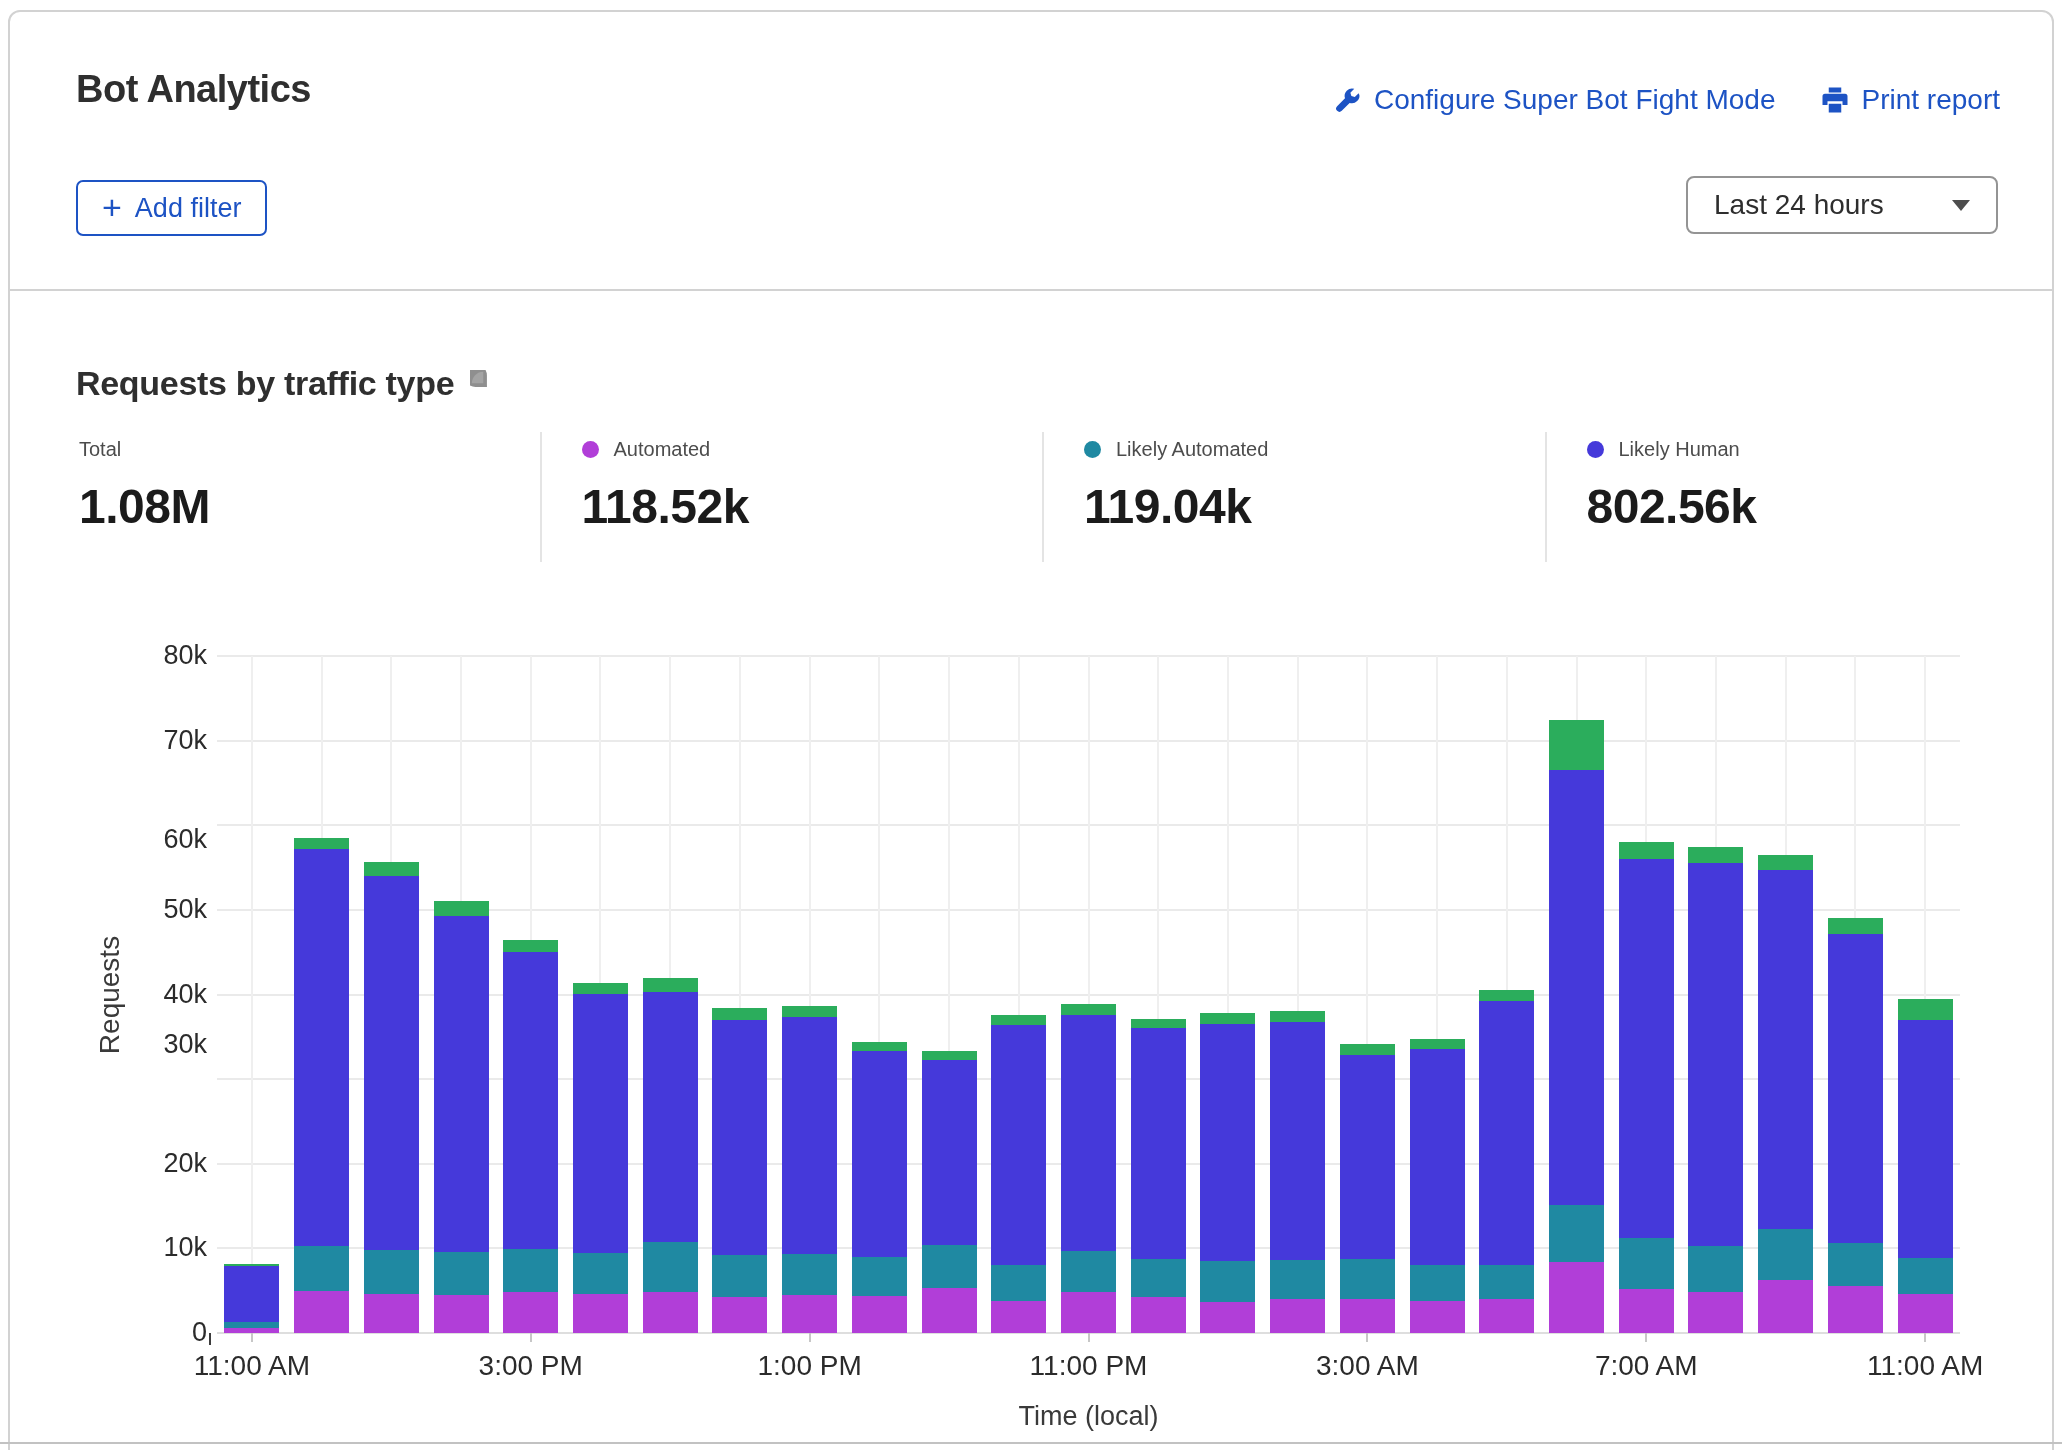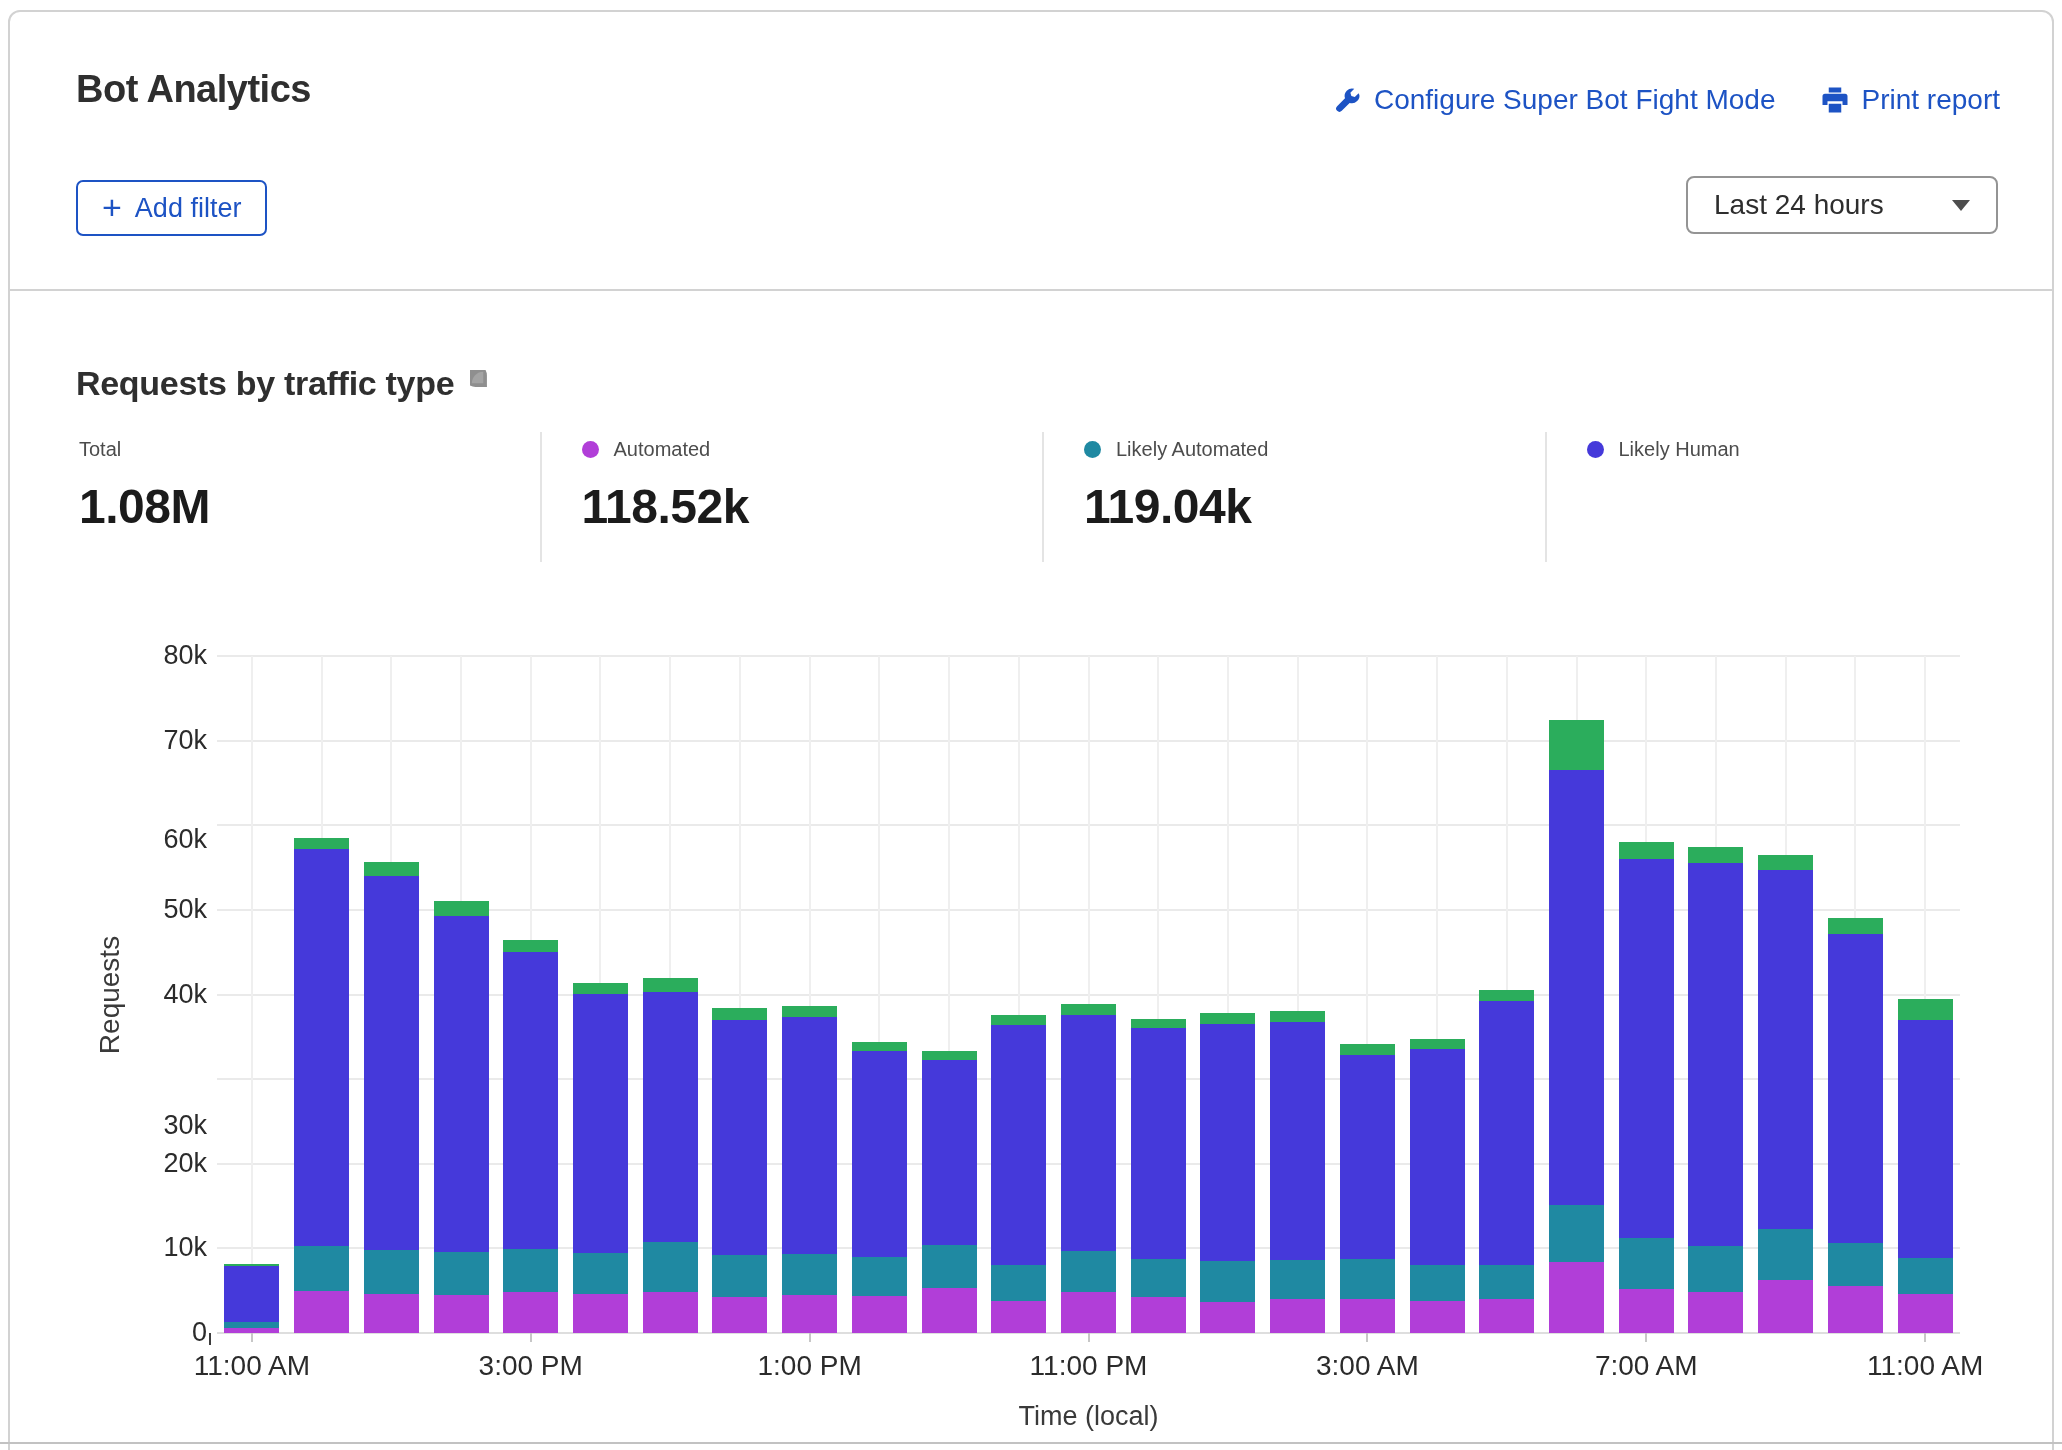--- a/index.html
+++ b/index.html
@@ -122,32 +122,33 @@
           <span class="stat-dot" style="background: rgb(31, 137, 162);"></span>
           <span class="stat-label">Likely Automated</span>
         </div>
         <div class="stat-value">119.04k</div>
       </div>
       <div class="stat">
         <div class="stat-label-row">
           <span class="stat-dot" style="background: rgb(69, 57, 218);"></span>
           <span class="stat-label">Likely Human</span>
         </div>
+        <div class="stat-value">802.56k</div>
       </div>
     </div>
 
   <div class="chart-layer" id="chart">
       <div class="hgrid baseline" style="left: 207px; top: 1320px; width: 1743px;"></div>
       <div class="ylab" style="left: 87px; top: 1305px;">0</div>
       <div class="hgrid" style="left: 207px; top: 1235.38px; width: 1743px;"></div>
       <div class="ylab" style="left: 87px; top: 1220.38px;">10k</div>
       <div class="hgrid" style="left: 207px; top: 1150.75px; width: 1743px;"></div>
       <div class="ylab" style="left: 87px; top: 1135.75px;">20k</div>
       <div class="hgrid" style="left: 207px; top: 1066.12px; width: 1743px;"></div>
-      <div class="ylab" style="left: 87px; top: 1098px;">30k</div>
+      <div class="ylab" style="left: 87px; top: 1017px;">30k</div>
       <div class="hgrid" style="left: 207px; top: 981.5px; width: 1743px;"></div>
       <div class="ylab" style="left: 87px; top: 966.5px;">40k</div>
       <div class="hgrid" style="left: 207px; top: 896.875px; width: 1743px;"></div>
       <div class="ylab" style="left: 87px; top: 881.875px;">50k</div>
       <div class="hgrid" style="left: 207px; top: 812.25px; width: 1743px;"></div>
       <div class="ylab" style="left: 87px; top: 797.25px; margin-top: 15px;">60k</div>
       <div class="hgrid" style="left: 207px; top: 727.625px; width: 1743px;"></div>
       <div class="ylab" style="left: 87px; top: 712.625px;">70k</div>
       <div class="hgrid" style="left: 207px; top: 643px; width: 1743px;"></div>
       <div class="ylab" style="left: 87px; top: 628px;">80k</div>

